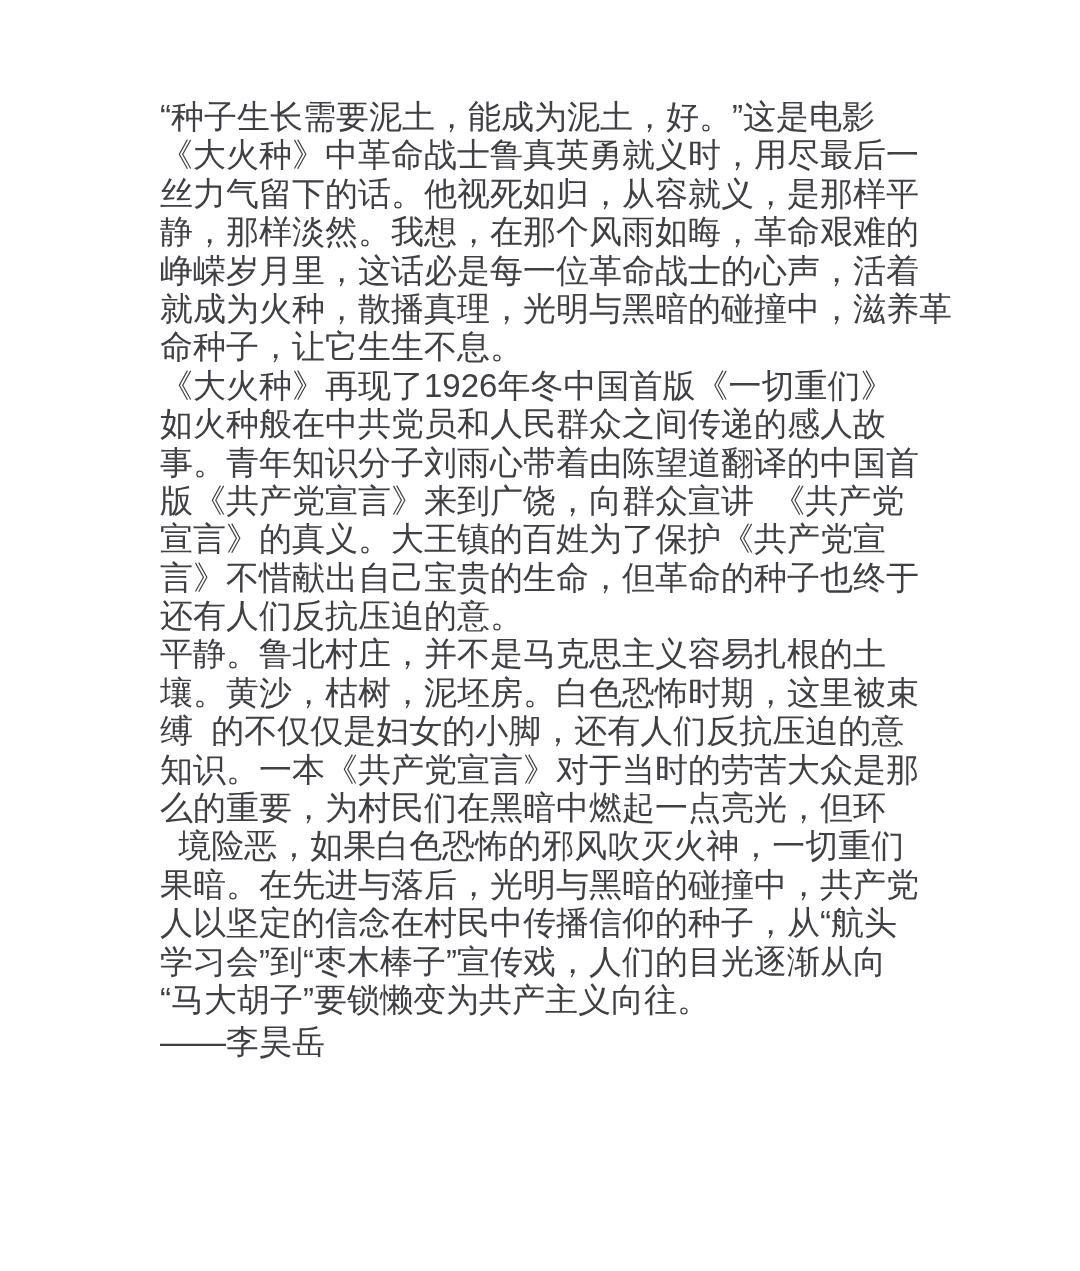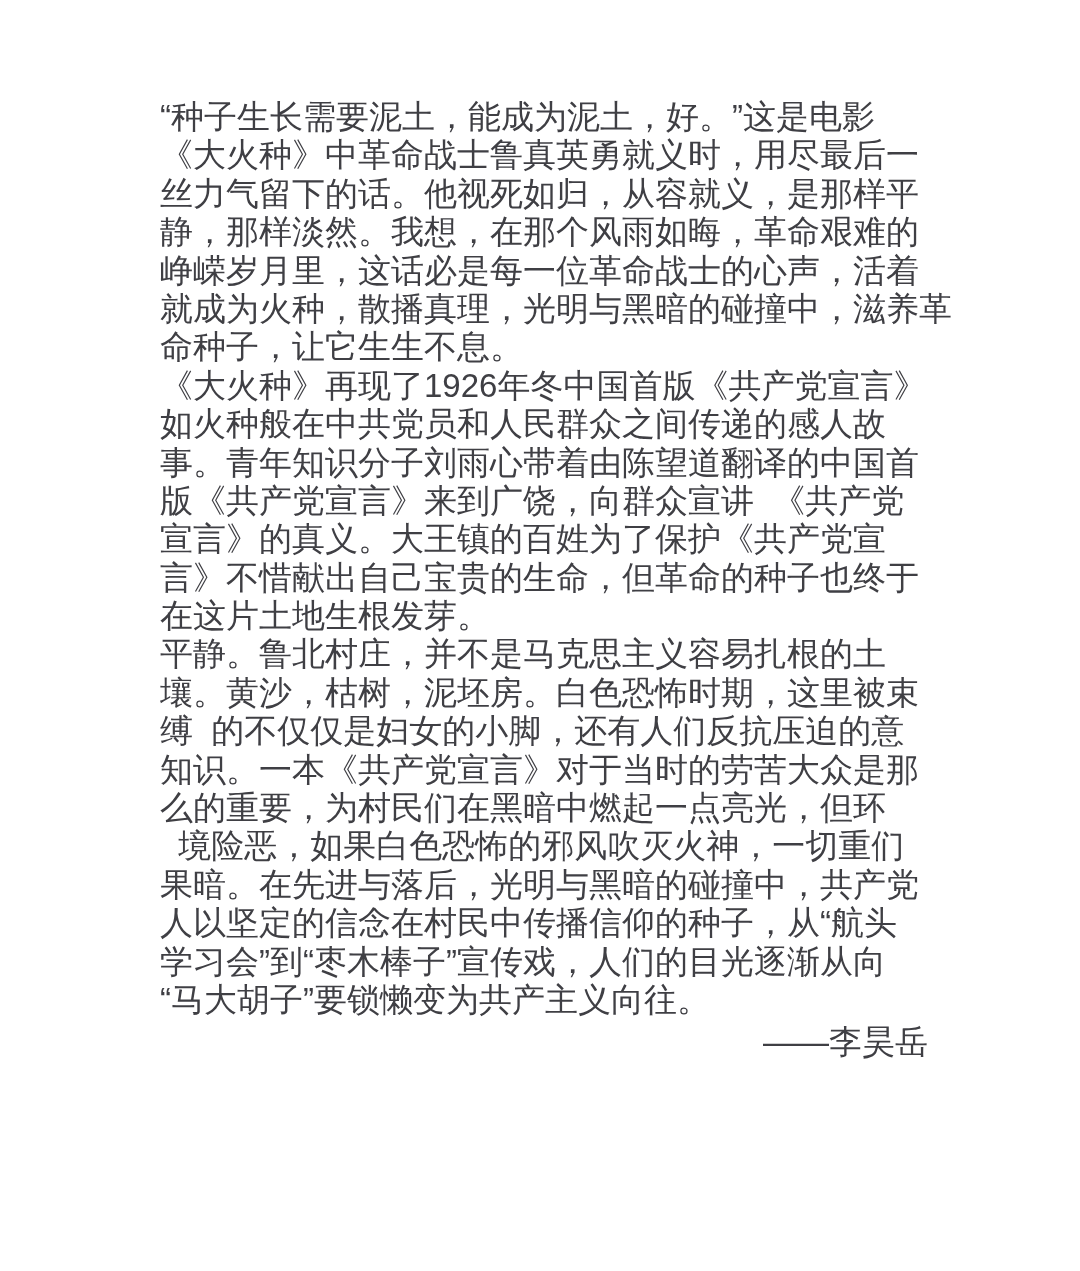--- a/index.html
+++ b/index.html
@@ -30,44 +30,43 @@
     letter-spacing: 0px;
     text-align: left;
   }
   .line {
     white-space: pre;
     height: 38.4px;
   }
   .attribution {
     white-space: pre;
     height: 38.4px;
-    text-align: right;
     margin-top: 4px;
   }
 </style>
 </head>
 <body>
 
 <div class="page">
   <div class="text-block">
     <div id="lines">
         <div class="line">“种子生长需要泥土，能成为泥土，好。”这是电影</div>
         <div class="line">《大火种》中革命战士鲁真英勇就义时，用尽最后一</div>
         <div class="line">丝力气留下的话。他视死如归，从容就义，是那样平</div>
         <div class="line">静，那样淡然。我想，在那个风雨如晦，革命艰难的</div>
         <div class="line">峥嵘岁月里，这话必是每一位革命战士的心声，活着</div>
         <div class="line">就成为火种，散播真理，光明与黑暗的碰撞中，滋养革</div>
         <div class="line">命种子，让它生生不息。</div>
-        <div class="line">《大火种》再现了1926年冬中国首版《共产党宣言》</div>
+        <div class="line">《大火种》再现了1926年冬中国首版《一切重们》</div>
         <div class="line">如火种般在中共党员和人民群众之间传递的感人故</div>
         <div class="line">事。青年知识分子刘雨心带着由陈望道翻译的中国首</div>
         <div class="line">版《共产党宣言》来到广饶，向群众宣讲  《共产党</div>
         <div class="line">宣言》的真义。大王镇的百姓为了保护《共产党宣</div>
         <div class="line">言》不惜献出自己宝贵的生命，但革命的种子也终于</div>
-        <div class="line">在这片土地生根发芽。</div>
+        <div class="line">还有人们反抗压迫的意。</div>
         <div class="line">平静。鲁北村庄，并不是马克思主义容易扎根的土</div>
         <div class="line">壤。黄沙，枯树，泥坯房。白色恐怖时期，这里被束</div>
         <div class="line">缚  的不仅仅是妇女的小脚，还有人们反抗压迫的意</div>
         <div class="line">知识。一本《共产党宣言》对于当时的劳苦大众是那</div>
         <div class="line">么的重要，为村民们在黑暗中燃起一点亮光，但环</div>
         <div class="line">  境险恶，如果白色恐怖的邪风吹灭火神，一切重们</div>
         <div class="line">果暗。在先进与落后，光明与黑暗的碰撞中，共产党</div>
         <div class="line">人以坚定的信念在村民中传播信仰的种子，从“航头</div>
         <div class="line">学习会”到“枣木棒子”宣传戏，人们的目光逐渐从向</div>
         <div class="line">“马大胡子”要锁懒变为共产主义向往。</div>

